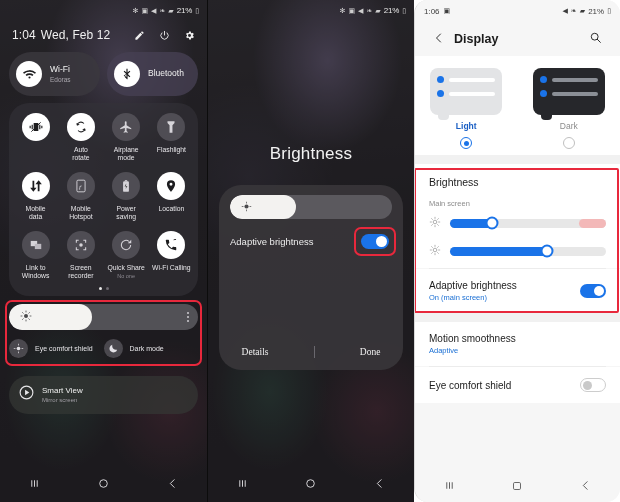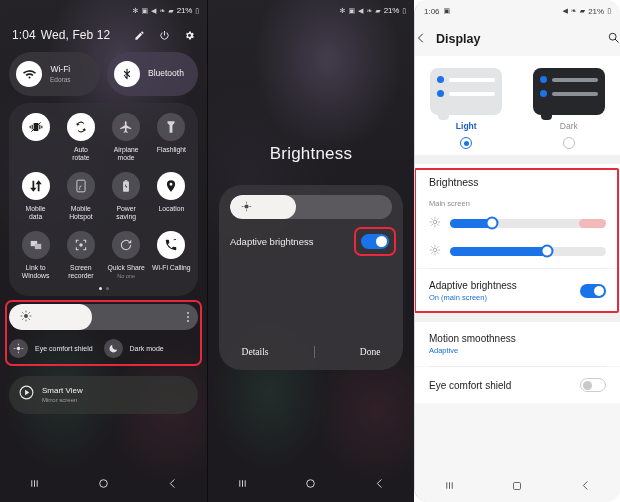--- a/index.html
+++ b/index.html
@@ -50,21 +50,21 @@
   .bigtile {
     flex:1; height:44px; border-radius:22px; background:rgba(58,56,62,0.82);
     display:flex; align-items:center; padding:0 7px; gap:8px;
   }
   .bigtile.bt-bt { background:rgba(70,64,82,0.80); }
   .circ {
     width:26px; height:26px; border-radius:50%; background:#fff;
     display:flex; align-items:center; justify-content:center; flex:0 0 26px;
   }
   .bt-txt { display:flex; flex-direction:column; line-height:1.1; overflow:hidden; }
-  .bt-title { color:#f2f2f2; font-size:8.5px;text-align:center; }
+  .bt-title { color:#f2f2f2; font-size:8.5px; }
   .bt-sub { color:#a9a6ad; font-size:6.5px; margin-top:1px; }
 
   
   .tilecard {
     position:relative; margin:7px 9px 0 9px; border-radius:20px;
     background:rgba(52,50,56,0.62); padding:10px 4px 6px 4px;
   }
   .tilerow { display:flex; }
   .tile { flex:1; display:flex; flex-direction:column; align-items:center; }
   .tile .ic {
@@ -147,21 +147,21 @@
   .p2-divider { width:1px; height:12px; background:rgba(160,158,165,0.5); }
 
   
   .p3-status {
     height:22px; display:flex; align-items:center; padding:0 9px; gap:4px;
     background:#f6f6f6; color:#3d3d3d;
   }
   .p3-status .t { font-size:8px; }
   .p3-status .right { margin-left:auto; display:flex; align-items:center; gap:3px; }
   .p3-appbar {
-    height:34px; display:flex; align-items:center; padding:0 0; gap:9px;
+    height:34px; display:flex; align-items:center; padding:0 18px; gap:9px;
     background:#f6f6f6;
     justify-content:space-between;
   }
   .p3-appbar .title { font-size:12.5px; font-weight:bold; color:#1b1b1b; }
   .p3-appbar .srch { margin-left:auto; }
   .theme-row { display:flex; padding:12px 0 6px 0; background:#fff; }
   .theme-opt { flex:1; display:flex; flex-direction:column; align-items:center; gap:6px; }
   .thumb-light {
     width:72px; height:47px; border-radius:8px; background:#e3e4e6;
     position:relative; padding:8px 7px;

